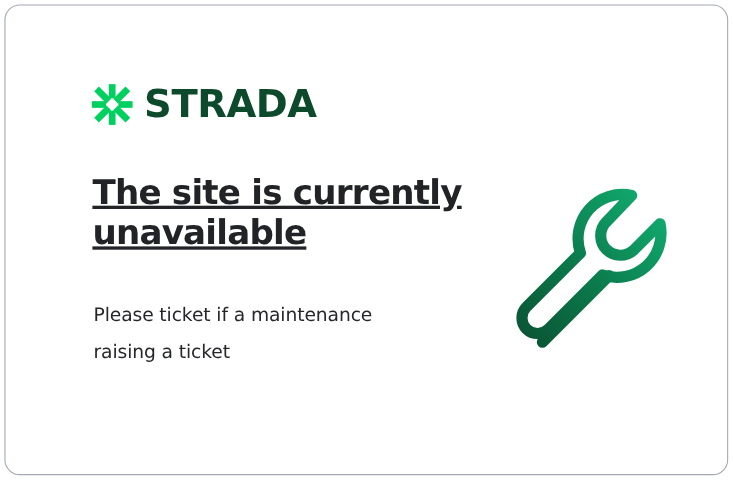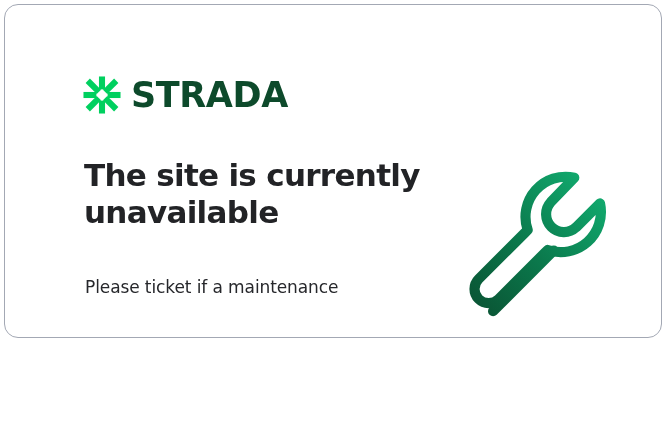--- a/index.html
+++ b/index.html
@@ -22,21 +22,21 @@
     height: 436px;
     background: #ffffff;
   }
 
   
   .card {
     position: absolute;
     left: 4px;
     top: 4px;
     width: 658px;
-    height: 334px;
+    height: 428px;
     box-sizing: border-box;
     background: #ffffff;
     border: 1px solid #a3a8b4;
     border-radius: 14px;
     overflow: hidden;
   }
 
   
   .brand {
     position: absolute;
@@ -68,20 +68,21 @@
     left: 79px;
     top: 152px;
     width: 340px;
     margin: 0;
     font-family: "DejaVu Sans", sans-serif;
     font-size: 31px;
     font-weight: 700;
     line-height: 1.18;
     letter-spacing: -0.7px;
     color: #222326;
+    text-decoration: underline;
   }
 
   
   .body-copy {
     position: absolute;
     left: 80px;
     top: 266px;
     width: 310px;
     margin: 0;
   }
@@ -131,20 +132,21 @@
           </g>
         </svg>
       </span>
       <span class="brand-word">STRADA</span>
     </div>
 
     <h1 class="headline">The site is currently unavailable</h1>
 
     <div class="body-copy">
       <span class="body-line">Please ticket if a maintenance</span>
+      <span class="body-line">raising a ticket</span>
     </div>
 
     <div class="wrench">
       <svg viewBox="0 0 100 100" xmlns="http://www.w3.org/2000/svg" aria-hidden="true">
         <defs>
           <linearGradient id="wrenchGrad" x1="10" y1="92" x2="92" y2="14" gradientUnits="userSpaceOnUse">
             <stop offset="0" stop-color="#0a5434"></stop>
             <stop offset="0.45" stop-color="#0b7a4d"></stop>
             <stop offset="1" stop-color="#12b173"></stop>
           </linearGradient>

